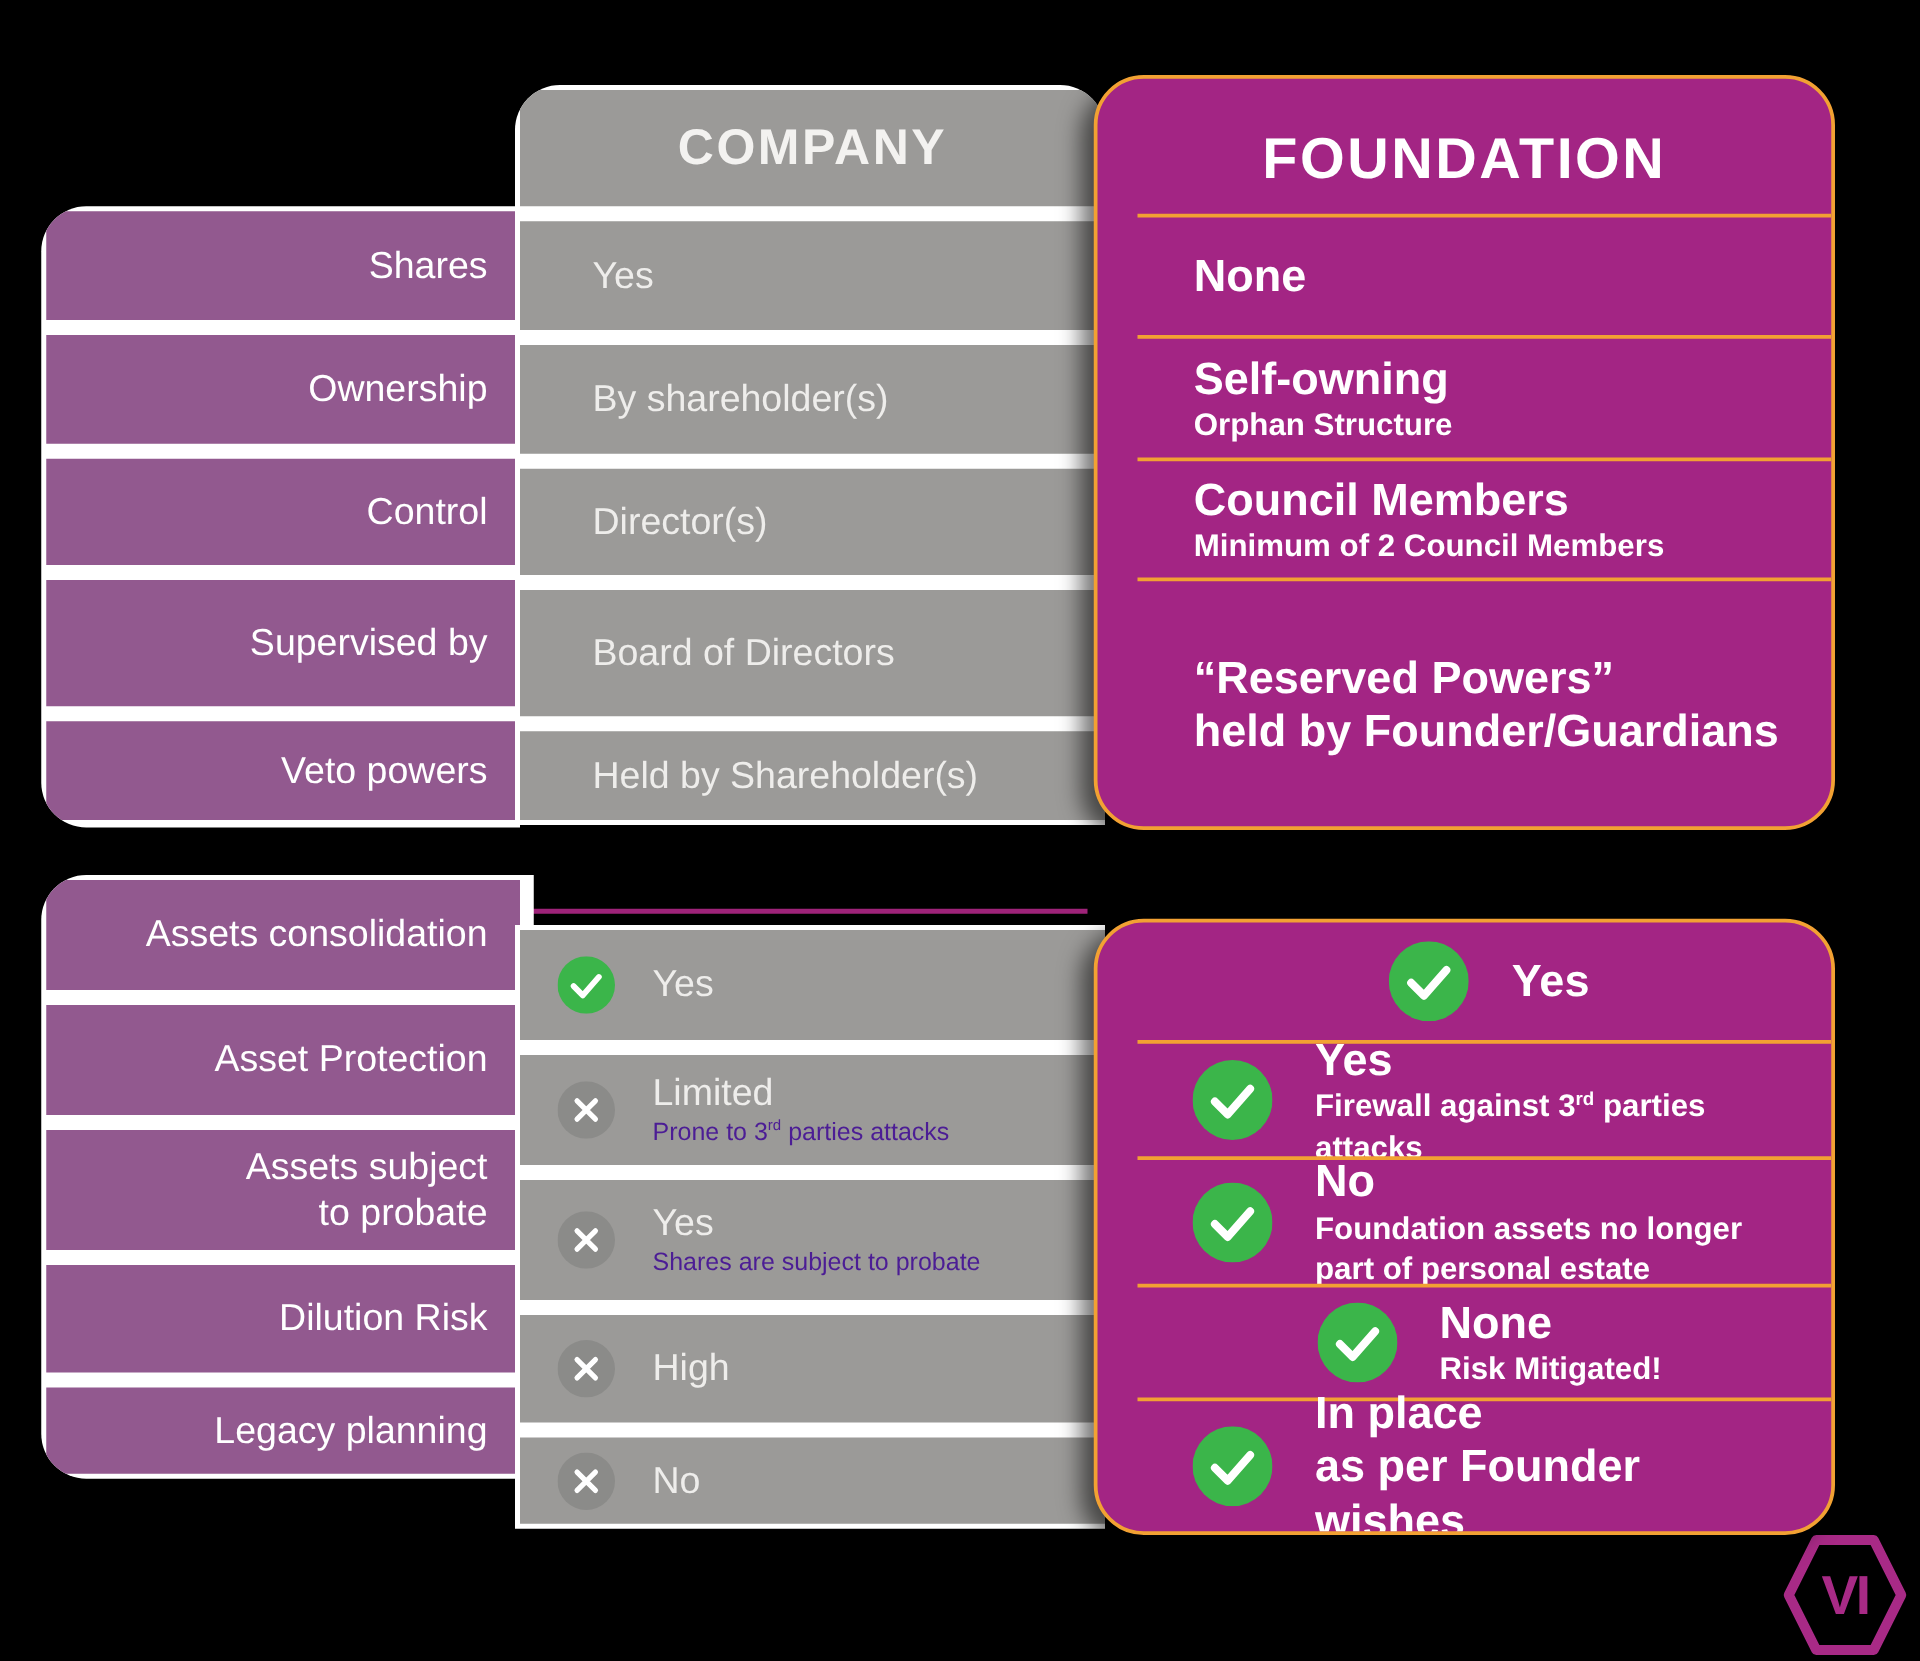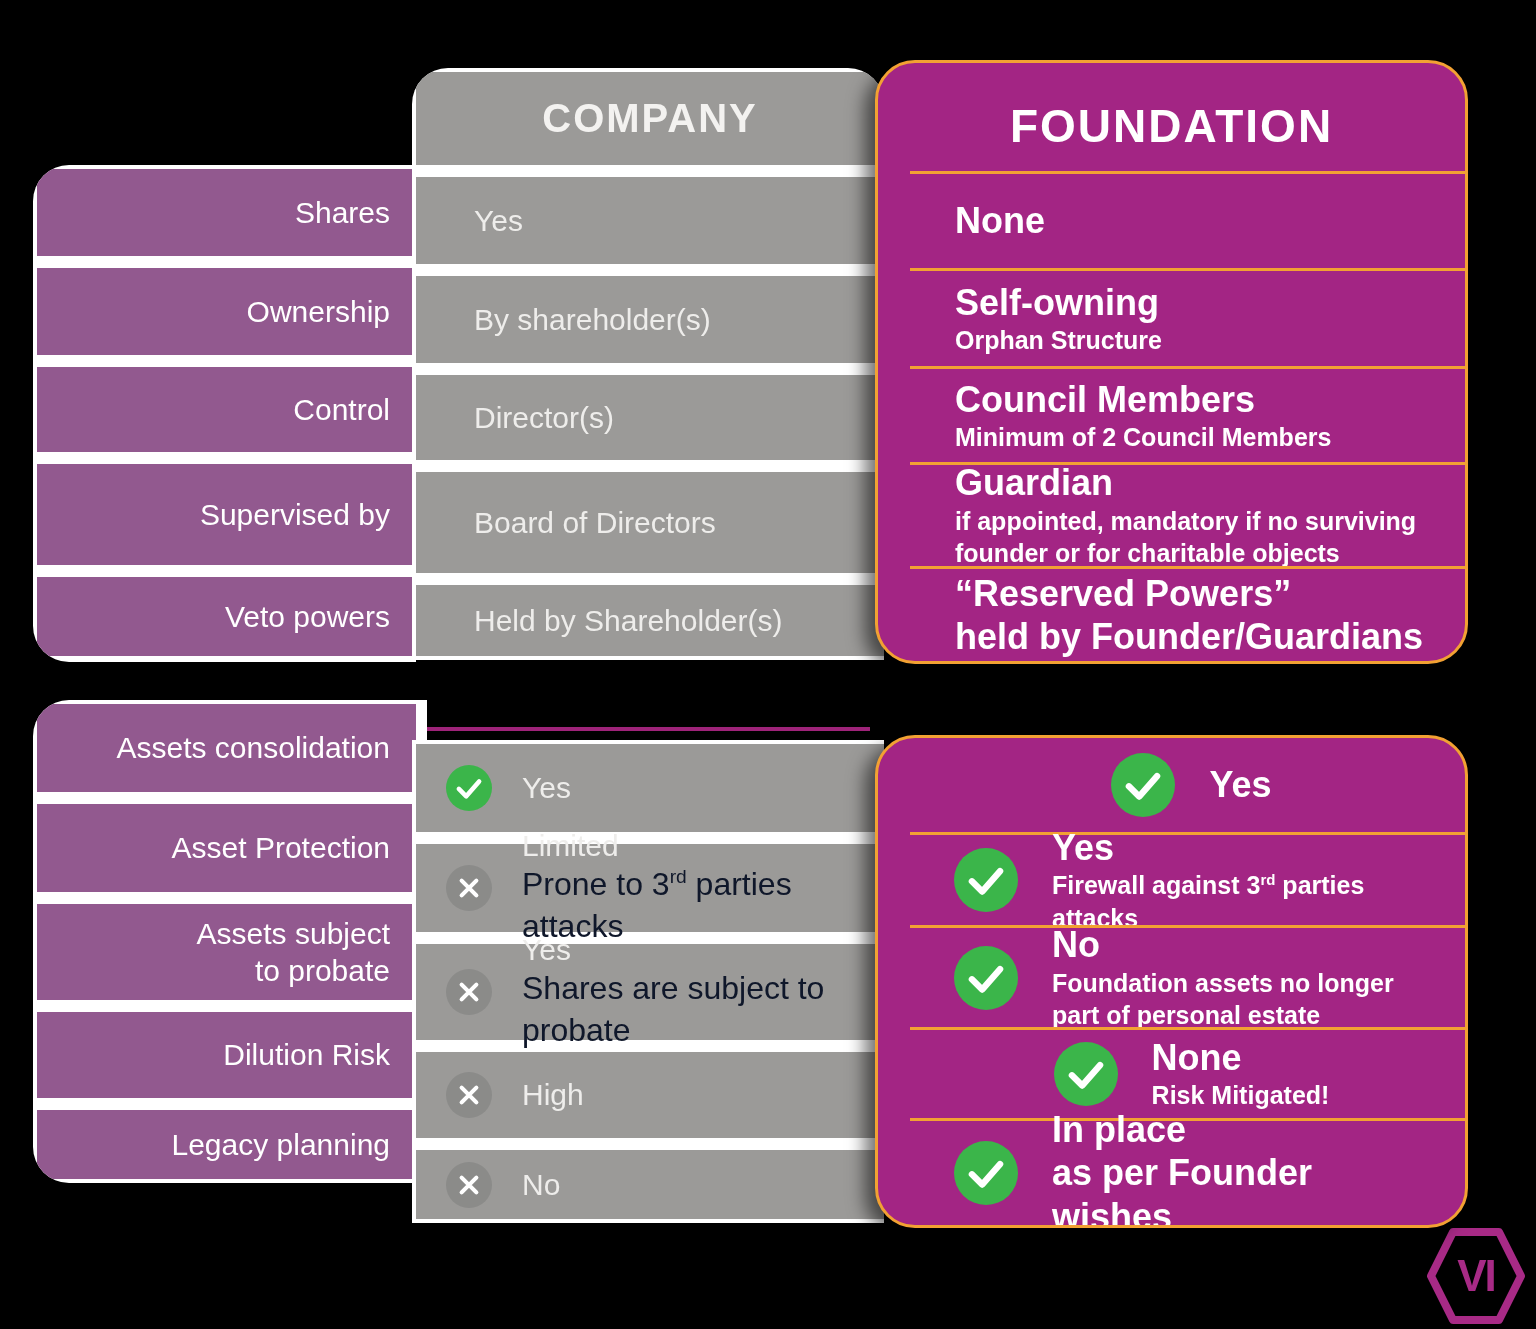--- a/index.html
+++ b/index.html
@@ -40,21 +40,21 @@
   .f2 .f-row{flex-direction:row;align-items:center;padding-left:44px;gap:34px;}
   .f2 .f-row:first-child{border-top:none;}
   .f-text{display:flex;flex-direction:column;}
   .f-icon{flex:0 0 64px;width:64px;height:64px;}
 
   
   .c-row{display:flex;align-items:center;padding-left:30px;gap:30px;}
   .c-icon{flex:0 0 46px;width:46px;height:46px;}
   .c-text{display:flex;flex-direction:column;}
   .c-main{font-size:30px;color:#eeedeb;line-height:1.2;}
-  .c-sub{font-size:32px;color:#0f172a;line-height:1.3;}
+  .c-sub{font-size:20px;color:#4c1d95;line-height:1.3;}
 
   sup{font-size:60%;line-height:0;}
 
   .heading{position:absolute;left:72px;top:690px;color:#9e2379;font-size:27px;font-weight:800;
            letter-spacing:0.5px;white-space:nowrap;}
   .heading-underline{position:absolute;left:72px;top:727px;width:798px;height:4px;background:#9e2379;}
 
   .logo{position:absolute;left:1424px;top:1226px;width:104px;height:100px;}
 </style>
 </head>
@@ -109,24 +109,20 @@
       <div class="f-main">None</div>
       </div>
     <div class="f-row" style="flex:0 0 95px">
       <div class="f-main">Self-owning</div>
       <div class="f-sub">Orphan Structure</div>
       </div>
     <div class="f-row" style="flex:0 0 93px">
       <div class="f-main">Council Members</div>
       <div class="f-sub">Minimum of 2 Council Members</div>
       </div>
-    <div class="f-row" style="flex:0 0 101px">
-      <div class="f-main">Guardian</div>
-      <div class="f-sub">if appointed, mandatory if no surviving founder or for charitable objects</div>
-      </div>
     <div class="f-row" style="flex:1">
       <div class="f-main">“Reserved Powers”</div>
       <div class="f-main">held by Founder/Guardians</div>
       </div>
   </div>
 
   <div class="heading-underline"></div>
 
   <div class="white-wrap t2-left">
     <div class="row purple label-row" style="flex:0 0 88px">

